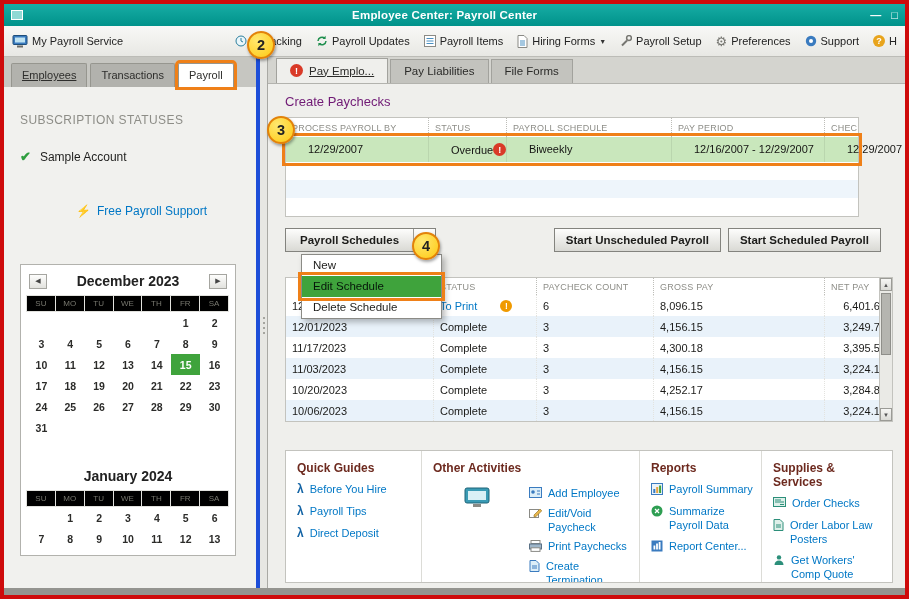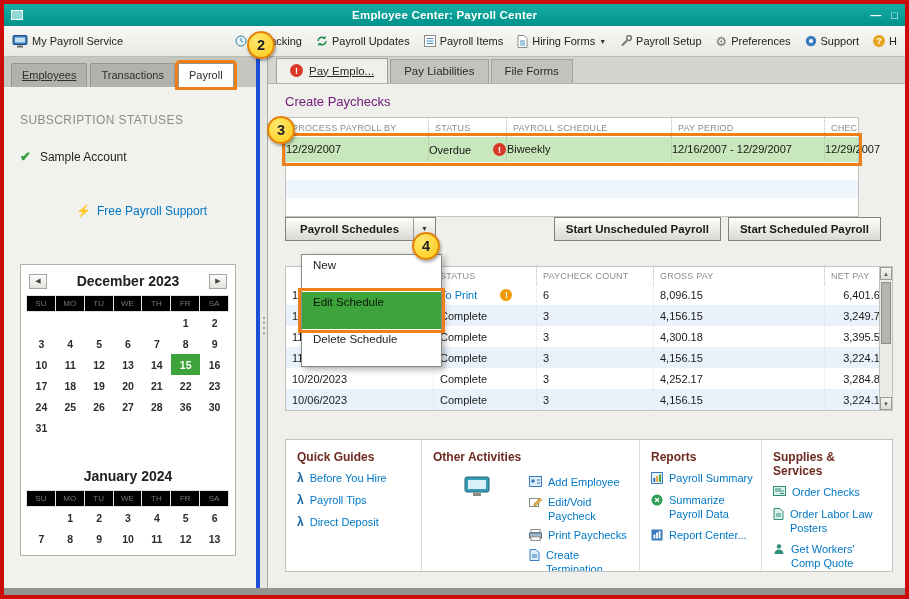--- a/index.html
+++ b/index.html
@@ -60,39 +60,39 @@
   .warn-icon{width:12px;height:12px;border-radius:50%;background:#f09a00;color:#fff;font-size:8.5px;font-weight:bold;display:inline-flex;align-items:center;justify-content:center;flex:0 0 auto}
   .main-content{flex:1;padding:8px 12px 0 17px}
   .page-title{font-size:13px;font-weight:normal;color:#701a75;margin:2px 0 8px}
 
   
   .pc-table{width:574px;background:#fff;border:1px solid #c3c3be}
   .grid5{display:grid;grid-template-columns:142px 78px 165px 153px 1fr}
   .pc-head span{font-size:9px;color:#8d8d87;padding:5px 6px 4px;border-left:1px dotted #bdbdb8;letter-spacing:.2px;overflow:hidden;white-space:nowrap}
   .pc-head span:first-child{border-left:none}
   .pc-row{background:#c9e7bc}
-  .pc-row>span{font-size:11px;color:#151513;padding:6px 0;border-left:1px solid rgba(0,0,0,.07);white-space:nowrap}
+  .pc-row>span{font-size:11px;color:#151513;padding:6px 22px;border-left:1px solid rgba(0,0,0,.07);white-space:nowrap}
   .pc-row>span:first-child{border-left:none}
   .cell-split{display:flex;justify-content:space-between;align-items:center}
   .stripe{height:18px}
   .stripe.blue{background:#eef5fb}
 
   
-  .btn-row{display:flex;align-items:flex-start;width:596px}
+  .btn-row{display:flex;align-items:flex-start;margin-top:11px;width:596px}
   .btn{font-size:11.5px;border:1px solid #83837e;background:linear-gradient(#fdfdfc,#d9d9d4);color:#1c1c1a;cursor:default}
   .btn.plain{padding:5px 11px;font-weight:bold}
   .btn + .btn{margin-left:7px}
   .dd-btn{display:flex;align-items:stretch;padding:0}
   .dd-btn .lbl{padding:5px 14px;font-weight:bold}
   .dd-btn .arr{padding:7px 7px 0;border-left:1px solid #9a9a95;font-size:7px;color:#333}
   .spacer{flex:1}
 
   
   .menu{position:absolute;left:33px;top:197px;width:141px;background:#fff;border:1px solid #8b8b86;box-shadow:3px 3px 6px rgba(0,0,0,.28);z-index:6}
-  .menu-item{font-size:11.5px;color:#1d1d1b;padding:4px 11px;height:37px;cursor:default}
+  .menu-item{font-size:11.5px;color:#1d1d1b;padding:4px 11px;height:21px;cursor:default}
   .menu-item.selected{background:#3fa33c;color:#06170a}
 
   
   .rt{width:608px;margin-top:25px;background:#fff;border:1px solid #c3c3be;position:relative}
   .gridR{display:grid;grid-template-columns:147px 103px 117px 171px 1fr}
   .rt-head span{font-size:9px;color:#8d8d87;padding:4px 6px 3px;border-left:1px dotted #bdbdb8;letter-spacing:.2px;white-space:nowrap;overflow:hidden}
   .rt-head span:first-child{border-left:none}
   .rt-row>span{font-size:11px;color:#1a1a18;padding:5px 6px 4px;border-left:1px dotted #e3e3df;white-space:nowrap}
   .rt-row>span:first-child{border-left:none}
   .rt-row.alt{background:#e9f2fa}
@@ -267,21 +267,21 @@
                 <span class="cal-day">19</span>
                 <span class="cal-day">20</span>
                 <span class="cal-day">21</span>
                 <span class="cal-day">22</span>
                 <span class="cal-day">23</span>
                 <span class="cal-day">24</span>
                 <span class="cal-day">25</span>
                 <span class="cal-day">26</span>
                 <span class="cal-day">27</span>
                 <span class="cal-day">28</span>
-                <span class="cal-day">36</span>
+                <span class="cal-day">29</span>
                 <span class="cal-day">30</span>
                 <span class="cal-day">31</span>
                 <span class="cal-day"></span>
                 <span class="cal-day"></span>
                 <span class="cal-day"></span>
                 <span class="cal-day"></span>
                 <span class="cal-day"></span>
                 <span class="cal-day"></span>
               </div>
             </div>

